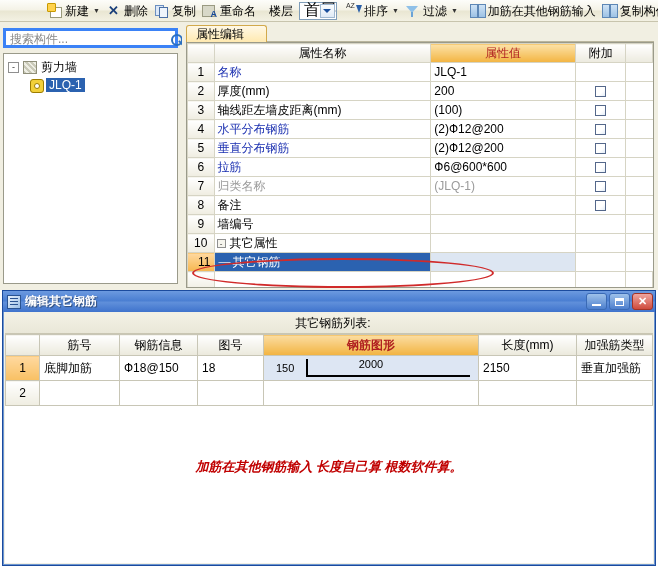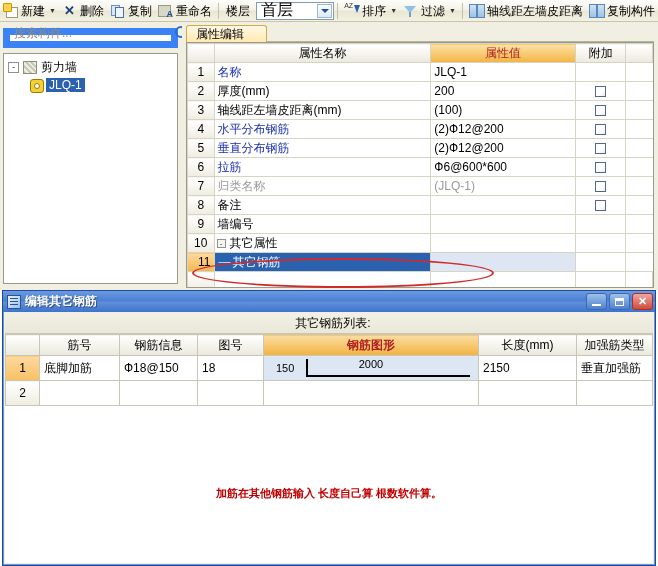--- a/index.html
+++ b/index.html
@@ -11,21 +11,21 @@
     font-size: 12px;
     background: #ffffff;
   }
   #app { position: relative; width: 658px; height: 566px; background:#fff; }
 
   
   #toolbar {
     position: absolute; left:0; top:0; width:658px; height:22px;
     background: linear-gradient(to bottom, #fdfdfa 0%, #f4f2e6 48%, #e9e6d2 52%, #f3f1e3 100%);
     border-bottom: 1px solid #c8c4ad;
-    display: flex; align-items: center; white-space: nowrap;
+    display: flex; align-items: center; white-space: nowrap; padding-left: 44px;
   }
   .tb-item {
     display: inline-flex; align-items: center; height: 20px;
     padding: 0 3px; gap: 3px; cursor: default; color:#000;
   }
   .tb-label { font-size: 12px; line-height: 12px; }
   .tb-sep { width:1px; height:16px; background:#c5c1a8; margin:0 3px; display:inline-block; }
   .caret { font-size: 7px; color:#333; padding-left:1px; }
   .ico { width:15px; height:15px; display:inline-block; position:relative; flex:0 0 auto; }
 
@@ -59,22 +59,22 @@
     background: linear-gradient(to bottom,#fbfdfe,#dfeaf6);
     border:1px solid #9fb8d0; display:flex; align-items:center; justify-content:center;
   }
   .combo .cbtn::before{content:"";width:0;height:0;border-left:4px solid transparent;
      border-right:4px solid transparent;border-top:4px solid #1a4f9c;}
 
   
   #leftpanel { position:absolute; left:0; top:22px; width:182px; height:268px; background:#f1efe2; }
   #searchbox {
     position:absolute; left:3px; top:6px; width:175px; height:20px;
-    background:#fff; border:7px solid #3b82f6;
-    display:flex; align-items:flex-end;
+    background:#fff; border:3px solid #3b82f6;
+    display:flex; align-items:flex-start;
   }
   #searchinput {
     border:none; outline:none; flex:1; height:16px; padding-left:4px;
     font-family:"Liberation Sans", sans-serif; font-size:12px; color:#111;
     background:transparent;
   }
   #searchinput::placeholder { color:#8a8a8a; }
   .searchicon { width:20px; height:18px; position:relative; flex:0 0 auto; }
   .searchicon::before{content:"";position:absolute;left:4px;top:3px;width:8px;height:8px;
      border:2px solid #2a6fc0;border-radius:50%;}
@@ -193,22 +193,22 @@
   td.dnum { background: linear-gradient(to bottom,#ffd9a0,#f8c063); text-align:center; width:34px; color:#000;}
   td.dnum.empty { background: linear-gradient(to bottom,#ffffff,#efede1); }
   td.shapecell { background:#dde6f3; border:1px dotted #333; padding:0; position:relative; }
   .shapeinner { position:relative; width:100%; height:100%; }
   .sh-left { position:absolute; left:8px; top:50%; transform:translateY(-50%); font-size:11px; color:#000; }
   .sh-mid  { position:absolute; left:0; right:0; top:2px; text-align:center; font-size:11px; color:#000; }
   .sh-vline{ position:absolute; left:38px; top:3px; width:2px; height:18px; background:#000; }
   .sh-hline{ position:absolute; left:38px; right:4px; top:19px; height:2px; background:#000; }
 
   #note {
-    position:absolute; left:0; right:0; top:172px; text-align:center;
-    color:#c00000; font-size:11px; font-weight:bold;
+    position:absolute; left:0; right:0; top:144px; text-align:center;
+    color:#c00000; font-size:13px; font-weight:bold;font-style:italic;
   }
 </style>
 </head>
 <body>
 
 <div id="app">
 
   <div id="toolbar">
     <div class="tb-item">
       <span class="ico ico-new"></span>
@@ -240,21 +240,21 @@
       <span class="caret">▼</span>
     </div>
     <div class="tb-item">
       <span class="ico ico-filter"></span>
       <span class="tb-label">过滤</span>
       <span class="caret">▼</span>
     </div>
     <span class="tb-sep"></span>
     <div class="tb-item">
       <span class="ico ico-copyf"></span>
-      <span class="tb-label">轴线距左墙皮距离</span>
+      <span class="tb-label">加筋在其他钢筋输入</span>
     </div>
     <div class="tb-item">
       <span class="ico ico-copyf"></span>
       <span class="tb-label">复制构件</span>
     </div>
   </div>
 
   <div id="leftpanel">
     <div id="searchbox">
       <input id="searchinput" type="text" placeholder="搜索构件..." style="">

